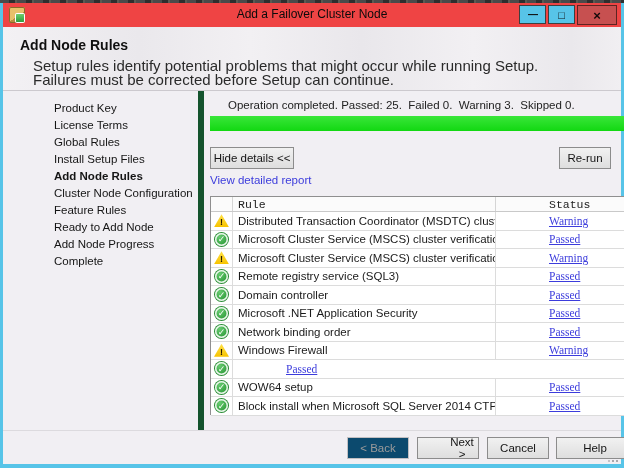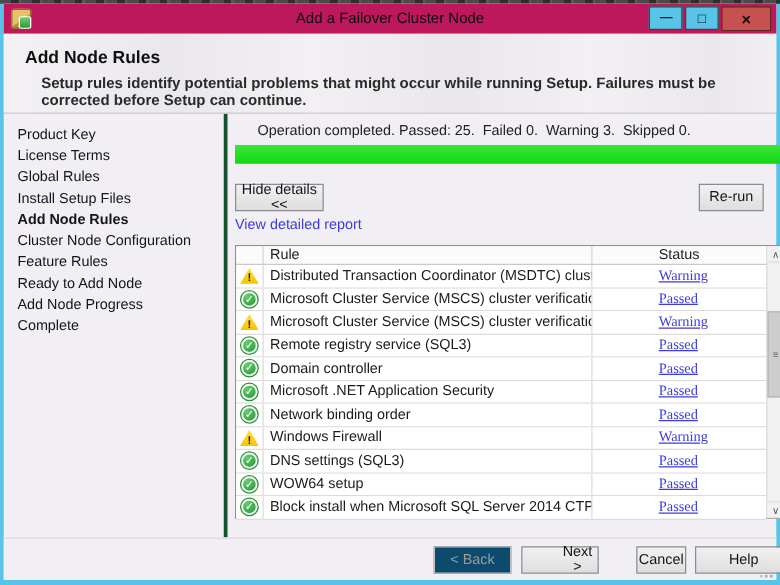--- a/index.html
+++ b/index.html
@@ -6,66 +6,66 @@
   html,body { width:624px; height:468px; }
   body { font-family:"Liberation Sans","DejaVu Sans",sans-serif; font-size:11.5px; color:#1a1a1a; }
 
   .screen { position:relative; width:624px; height:468px; background:#57c4e8; overflow:hidden; }
   .top-artifact { position:absolute; left:0; top:0; width:624px; height:3px;
     background:repeating-linear-gradient(90deg,#4a4a4a 0 9px,#2e2e2e 9px 15px,#5a5a52 15px 17px); }
 
   .window { position:absolute; left:3px; top:3px; width:618px; height:461px; background:#f1eff3; display:flex; flex-direction:column; }
 
   
-  .titlebar { position:relative; height:24px; background:#be185d; flex:0 0 auto; }
+  .titlebar { position:relative; height:24px; background:#ef4444; flex:0 0 auto; }
   .app-icon { position:absolute; left:6px; top:4px; width:16px; height:16px;
     background:linear-gradient(145deg,#e8c06a 0 55%,#b98f3e 55% 100%); border-radius:2px; box-shadow:inset 0 0 0 1px #8a6a2a; }
   .app-icon::after { content:""; position:absolute; right:1px; bottom:1px; width:8px; height:8px;
     background:linear-gradient(#6fcf6f,#2f9c3b); border-radius:1px; box-shadow:0 0 0 1px #fff; }
   .title-text { position:absolute; left:0; right:0; top:4px; text-align:center; font-size:12px; color:#0b0b0b; }
   .win-controls { position:absolute; right:4px; top:2px; display:flex; gap:2px; }
   .wctl { display:flex; align-items:center; justify-content:center; height:19px; width:27px;
     border:1px solid #3f3f3f; background:#57c4e8; font-size:10px; color:#101010; cursor:default; }
   .wctl-minimize { font-weight:bold; letter-spacing:-1px; }
   .wctl-maximize { font-size:11px; }
   .wctl-close { width:40px; height:20px; background:#c75050; border-color:#5d2422; font-size:13px; font-weight:bold; color:#140a0a; }
 
   
   .header-band { position:relative; height:64px; flex:0 0 auto; border-bottom:1px solid #ccc9ce;
     background:linear-gradient(90deg,#f3f1f4 0%,#eae8ec 22%,#f2f0f3 40%,#e9e7eb 58%,#f2f0f3 76%,#eae8ec 92%,#f1eff2 100%); }
   .page-title { position:absolute; left:17px; top:10px; font-size:14px; font-weight:bold; color:#101010; }
-  .page-desc { position:absolute; left:30px; top:32px; width:545px; font-size:12px; color:#2a2a2a; line-height:14px;font-weight:bold; }
+  .page-desc { position:absolute; left:30px; top:32px; width:545px; font-size:15px; color:#2a2a2a; line-height:14px; }
 
   
   .content { flex:1 1 auto; display:flex; min-height:0; }
-  .sidebar { width:179px; flex:0 0 auto; border-right:3px solid #14532d; padding:9px 0 0 11px; }
+  .sidebar { width:161px; flex:0 0 auto; border-right:6px solid #14532d; padding:9px 0 0 11px;margin-left:40px; }
   .nav-item { line-height:17px; font-size:11.5px; color:#151515; white-space:nowrap; }
   .nav-item-active { font-weight:bold; }
 
   .main { position:relative; flex:1 1 auto; }
   .status-line { position:absolute; left:24px; top:8px; color:#222; }
   .progress-bar { position:absolute; left:6px; top:25px; width:440px; height:15px; background:#e6e4e8; }
   .progress-fill { height:100%; background:linear-gradient(#3ae63a,#12d812); }
 
   .btn { display:flex; align-items:center; justify-content:center; border:1px solid #8c8c8c;
     background:linear-gradient(#f1f1f1,#dedede); font-size:11.5px; color:#151515; cursor:default; font-family:inherit; }
-  .hide-details-btn { position:absolute; left:6px; top:56px; width:71px; height:22px; }
+  .hide-details-btn { position:absolute; left:6px; top:56px; width:84px; height:22px; }
   .rerun-btn { position:absolute; right:10px; top:56px; width:52px; height:22px; }
 
   .report-link { position:absolute; left:6px; top:83px; color:#3c3cdc; cursor:pointer; }
 
   
   .rules-table { position:absolute; left:6px; top:105px; width:440px; height:219px; background:#fff; border:1px solid #8f8f8f; }
   .tgrid { position:absolute; left:0; top:0; right:14px; bottom:0; display:flex; flex-direction:column; }
   .thead { display:flex; height:15px; flex:0 0 auto; background:#fbfbfb; border-bottom:1px solid #c9c9c9; }
   .trow { display:flex; height:18.5px; flex:0 0 auto; border-bottom:1px solid #dcdcdc; background:#fff; }
   .cell-icon { width:22px; flex:0 0 auto; border-right:1px solid #dcdcdc; display:flex; align-items:center; justify-content:center; }
   .cell-rule { width:263px; flex:0 0 auto; border-right:1px solid #dcdcdc; display:flex; align-items:center; padding-left:5px; overflow:hidden; white-space:nowrap; }
   .cell-status { flex:1 1 auto; display:flex; align-items:center; padding-left:5px; overflow:hidden;margin-left:48px; }
-  .thead .cell-icon, .thead .cell-rule, .thead .cell-status { border-right-color:#d5d5d5; color:#222; }
+  .thead .cell-icon, .thead .cell-rule, .thead .cell-status { border-right-color:#d5d5d5; color:#222;font-family:Liberation Mono, monospace; }
   .status-link { color:#3c3cdc; text-decoration:underline; font-size:11.5px; cursor:pointer;font-family:Liberation Serif, serif; }
 
   .ic { flex:0 0 auto; display:flex; align-items:center; justify-content:center; }
   .ic-warning { width:15px; height:13px; clip-path:polygon(50% 0,100% 100%,0 100%);
     background:linear-gradient(#ffe14a,#f7c300); color:#2a1d00; font-size:9px; font-weight:bold; padding-top:3px; }
   .ic-passed { width:13px; height:13px; border-radius:50%;
     background:radial-gradient(circle at 35% 30%,#67cb70,#2f9c3b 75%); color:#fff; font-size:9px; font-weight:bold;
     box-shadow:inset 0 0 0 1.5px rgba(255,255,255,.9), 0 0 0 1px #2b8d36; }
 
   
@@ -75,21 +75,21 @@
   .scroll-up { top:0; border-bottom:1px solid #e0e0e0; }
   .scroll-down { bottom:0; border-top:1px solid #e0e0e0; }
   .scroll-thumb { position:absolute; left:0; top:52px; width:13px; height:69px; background:#cdcdcd;
     border:1px solid #b5b5b5; display:flex; align-items:center; justify-content:center; font-size:8px; color:#6a6a6a; cursor:default; }
 
   
   .footer { position:relative; height:34px; flex:0 0 auto; border-top:1px solid #dcdade; background:#f1eff3; }
   .footer .btn { position:absolute; top:6px; height:22px; }
   .back-button   { left:344px; width:62px; }
   .next-button   { left:414px; width:62px;padding-left:28px; }
-  .cancel-button { left:484px; width:40px;margin-left:22px; }
+  .cancel-button { left:484px; width:62px; }
   .help-button   { left:553px; width:78px; }
   .btn-disabled  { color:#9b9b9b; border-color:#c2c0c2; background:#0c4a6e; }
 
   .resize-grip { position:absolute; right:3px; bottom:2px; width:2px; height:2px; background:#a9a7ab;
     box-shadow:-4px 0 0 #a9a7ab, 0 -4px 0 #a9a7ab, -8px 0 0 #c3c1c5, 0 -8px 0 #c3c1c5, -4px -4px 0 #c3c1c5; }
 </style>
 </head>
 <body>
 
 <div class="screen">
@@ -215,21 +215,20 @@
                   </div>
                   <div class="cell-rule">Windows Firewall</div>
                   <div class="cell-status">
                     <a class="status-link">Warning</a>
                   </div>
                 </div>
                 <div class="trow">
                   <div class="cell-icon">
                     <span class="ic ic-passed">✓</span>
                   </div>
-                  <div class="cell-rule">DNS settings (SQL3)</div>
                   <div class="cell-status">
                     <a class="status-link">Passed</a>
                   </div>
                 </div>
                 <div class="trow">
                   <div class="cell-icon">
                     <span class="ic ic-passed">✓</span>
                   </div>
                   <div class="cell-rule">WOW64 setup</div>
                   <div class="cell-status">

